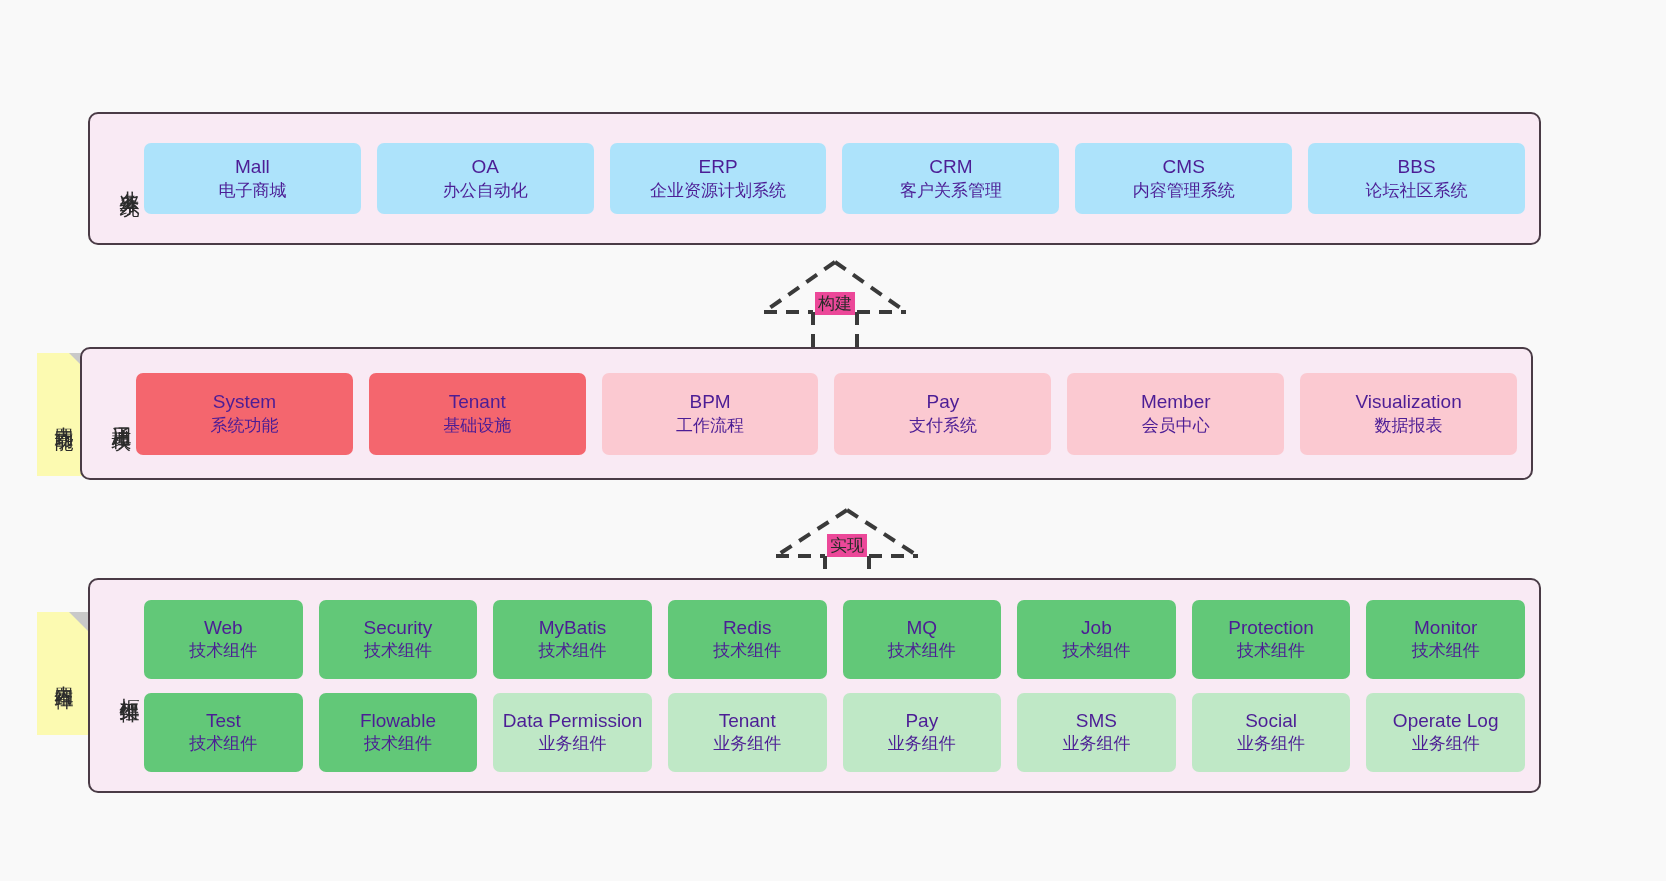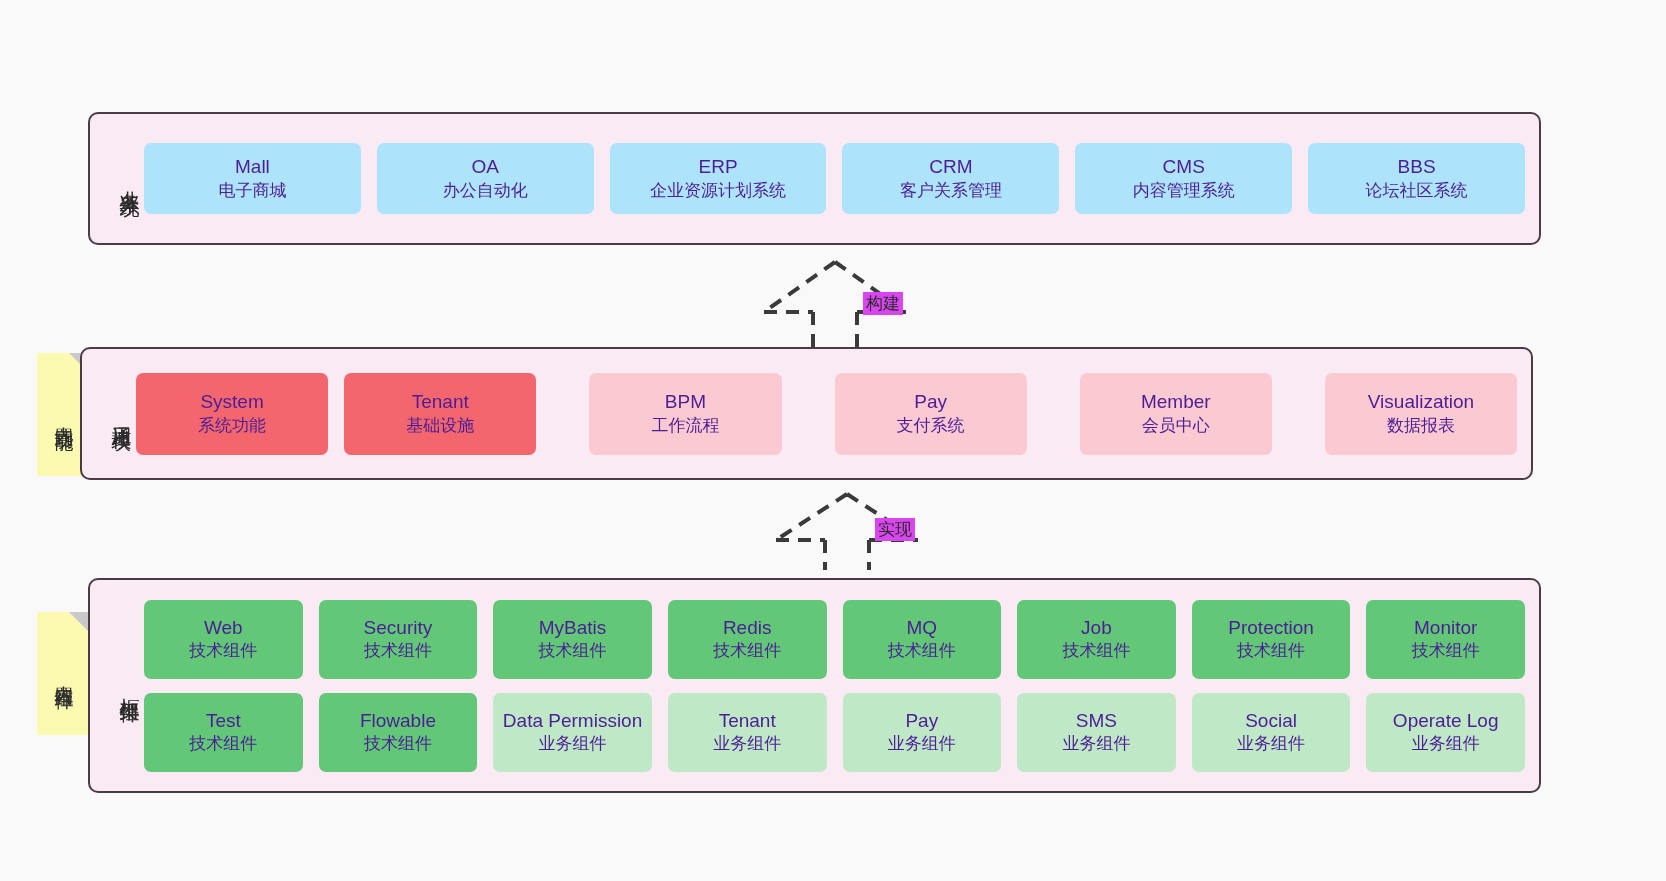--- a/index.html
+++ b/index.html
@@ -69,21 +69,21 @@
     text-align: center;
     color: #4c1d95;
     line-height: 1.28;
     padding: 4px 6px;
   }
   .card .en { font-size: 19px; }
   .card .cn { font-size: 17px; }
 
   .card.blue       { background: #ade3fb; }
   .card.red        { background: #f4666e; }
-  .card.pink       { background: #fbc9d1; margin-left: 37px; }
+  .card.pink       { background: #fbc9d1; }
   .card.green      { background: #62c878; }
   .card.lightgreen { background: #bfe8c6; }
 
   
   #layer-business { left: 88px; top: 112px; width: 1453px; height: 133px; }
   #layer-business .card { height: 71px; }
 
   
   #layer-modules { left: 80px; top: 347px; width: 1453px; height: 133px; }
   #layer-modules .card { height: 82px; }
@@ -118,30 +118,29 @@
   #sticky-modules   { left: 37px; top: 353px; height: 123px; }
   #sticky-framework { left: 37px; top: 612px; height: 123px; }
 
   
   .arrow { position: absolute; }
   .arrow svg { display: block; overflow: visible; }
   .arrow .arrow-label {
     position: absolute;
     left: 50%;
     transform: translateX(-50%);
-    background: #d946ef;
+    background: #ec4899;
     font-size: 17px;
     color: #2b2b2b;
     padding: 0 3px;
     white-space: nowrap;
-    margin-left: 48px;
   }
   #arrow-build  { left: 760px; top: 258px; width: 150px; height: 90px; }
   #arrow-build  .arrow-label { top: 34px; }
-  #arrow-impl   { left: 772px; top: 490px; width: 150px; height: 80px; }
+  #arrow-impl   { left: 772px; top: 506px; width: 150px; height: 80px; }
   #arrow-impl   .arrow-label { top: 28px; }
 </style>
 </head>
 <body>
 
 <div id="canvas">
 
   <div class="layer" id="layer-business">
     <div class="layer-label">业务系统</div>
     <div class="cards">

